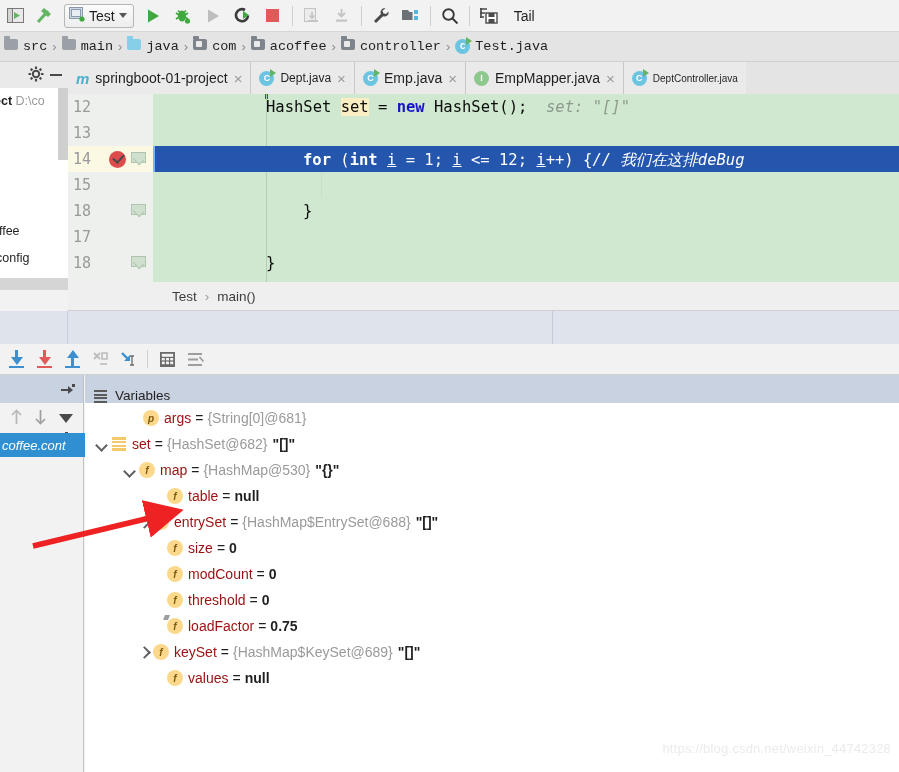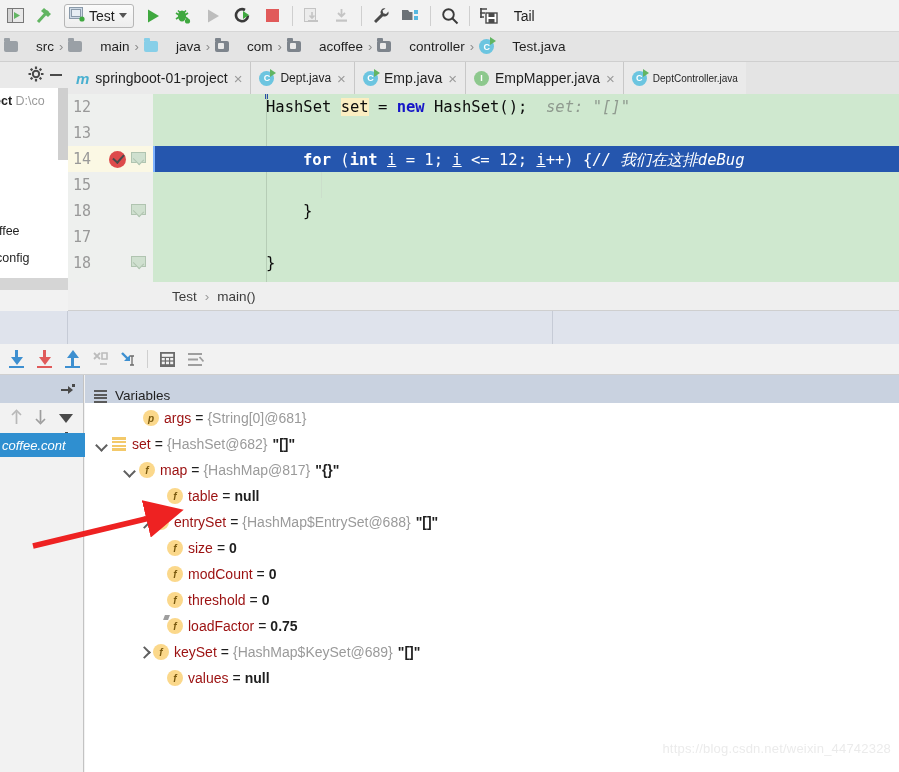--- a/index.html
+++ b/index.html
@@ -31,21 +31,21 @@
   .runcfg .label { font-size:14px; color:#1f1f1f; }
   .chev-d { width:0;height:0;border-left:4px solid transparent;border-right:4px solid transparent;border-top:5px solid #555; }
   .tail-label { font-size:14px; color:#1f1f1f; margin-left:10px; }
 
   
   .crumbbar {
     position:absolute; left:0; top:32px; width:899px; height:30px;
     background:#e4e4e4; display:flex; align-items:center; padding-left:4px;
     border-bottom:1px solid #cfcfcf;
   }
-  .crumb { display:flex; align-items:center; gap:18px; font-size:13.5px; color:#1f1f1f; }
+  .crumb { display:flex; gap:5px; font-size:13.5px; color:#1f1f1f;font-family:Liberation Mono, monospace; }
   .crumb-sep { color:#8c8c8c; margin:0 5px; font-size:13px; }
   .folder {
     width:14px; height:11px; border-radius:1px 2px 2px 2px; background:#9aa0a6; position:relative;
   }
   .folder::before { content:""; position:absolute; left:0; top:-3px; width:6px; height:3px; background:#9aa0a6; border-radius:1px 1px 0 0; }
   .folder.blue { background:#87cfe8; }
   .folder.blue::before { background:#87cfe8; }
   .folder.dark { background:#7d848c; }
   .folder.dark::before { background:#7d848c; }
   .folder.dark::after { content:""; position:absolute; left:3px; top:2px; width:6px; height:6px; background:#eaeaea; border-radius:1px; }
@@ -591,21 +591,21 @@
       <span class="veq">=</span>
       <span class="vref">{HashSet@682}</span>
       <span class="vstr" style="margin-left:5px;">"[]"</span>
     </div>
 
     <div class="vrow" style="left:38px; top:54px;">
       <span class="twist down"></span>
       <span class="vicon">f</span>
       <span class="vname">map</span>
       <span class="veq">=</span>
-      <span class="vref">{HashMap@817}</span>
+      <span class="vref">{HashMap@530}</span>
       <span class="vstr" style="margin-left:5px;">"{}"</span>
     </div>
 
     <div class="vrow" style="left:66px; top:80px;">
       <span class="twist"></span>
       <span class="vicon">f</span>
       <span class="vname">table</span>
       <span class="veq">=</span>
       <span class="vval">null</span>
     </div>

